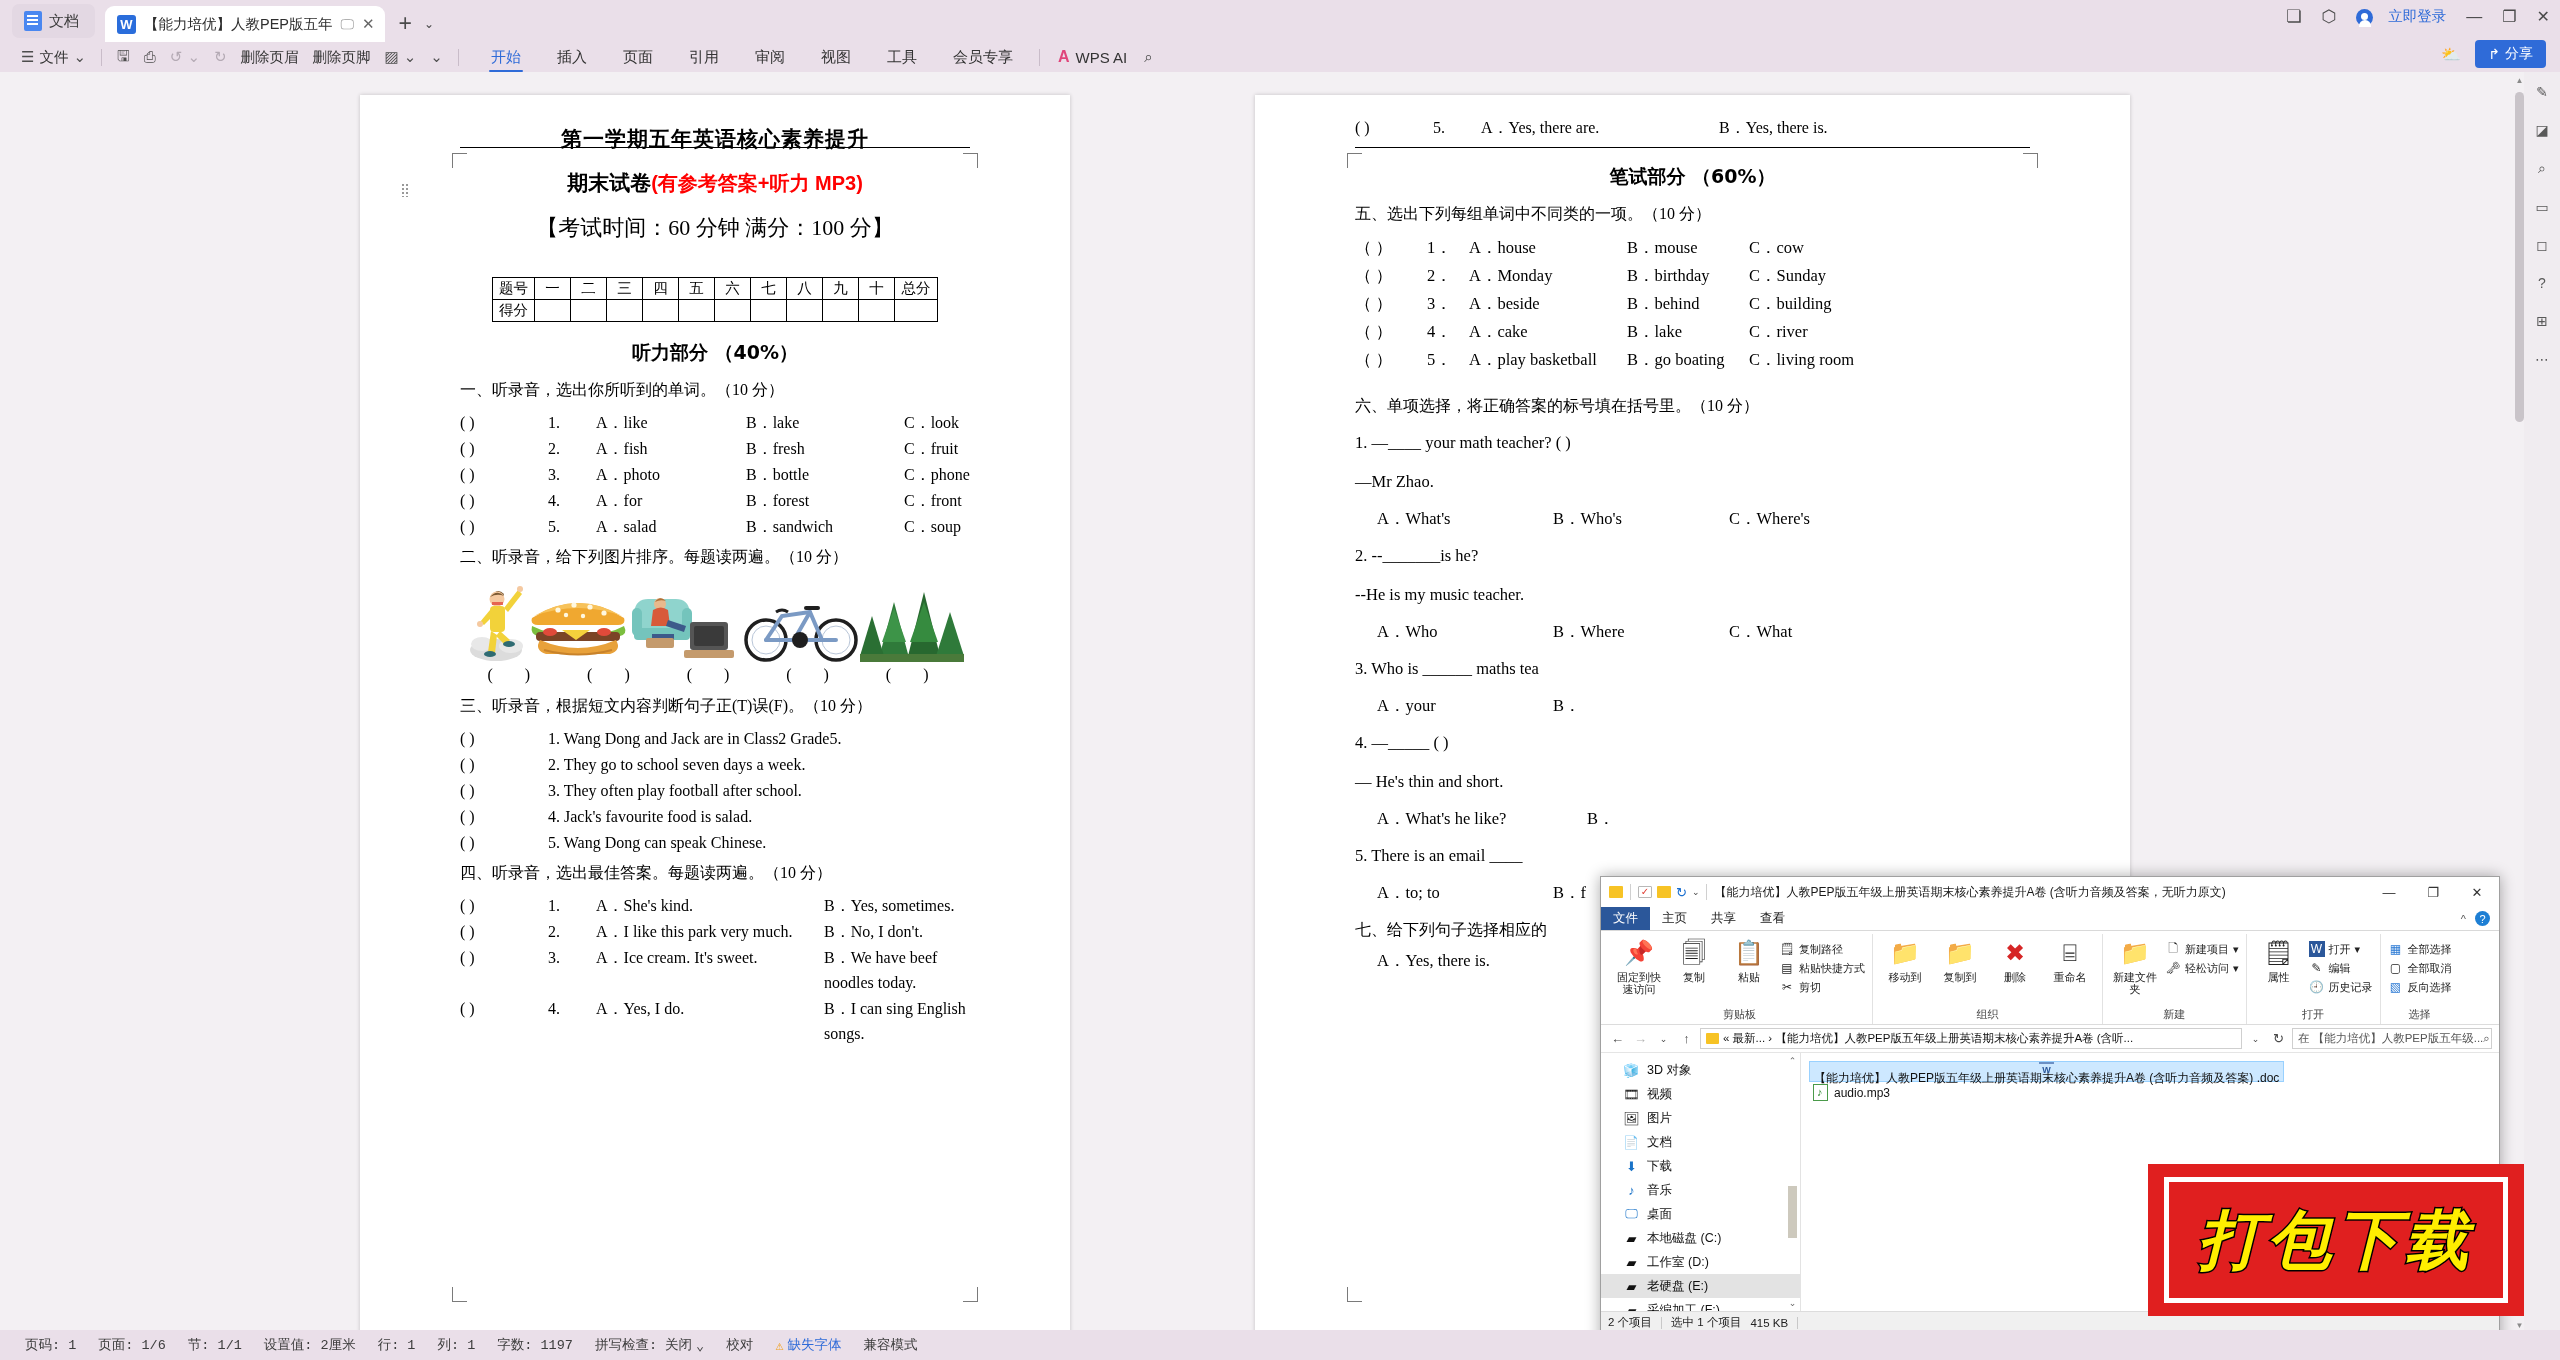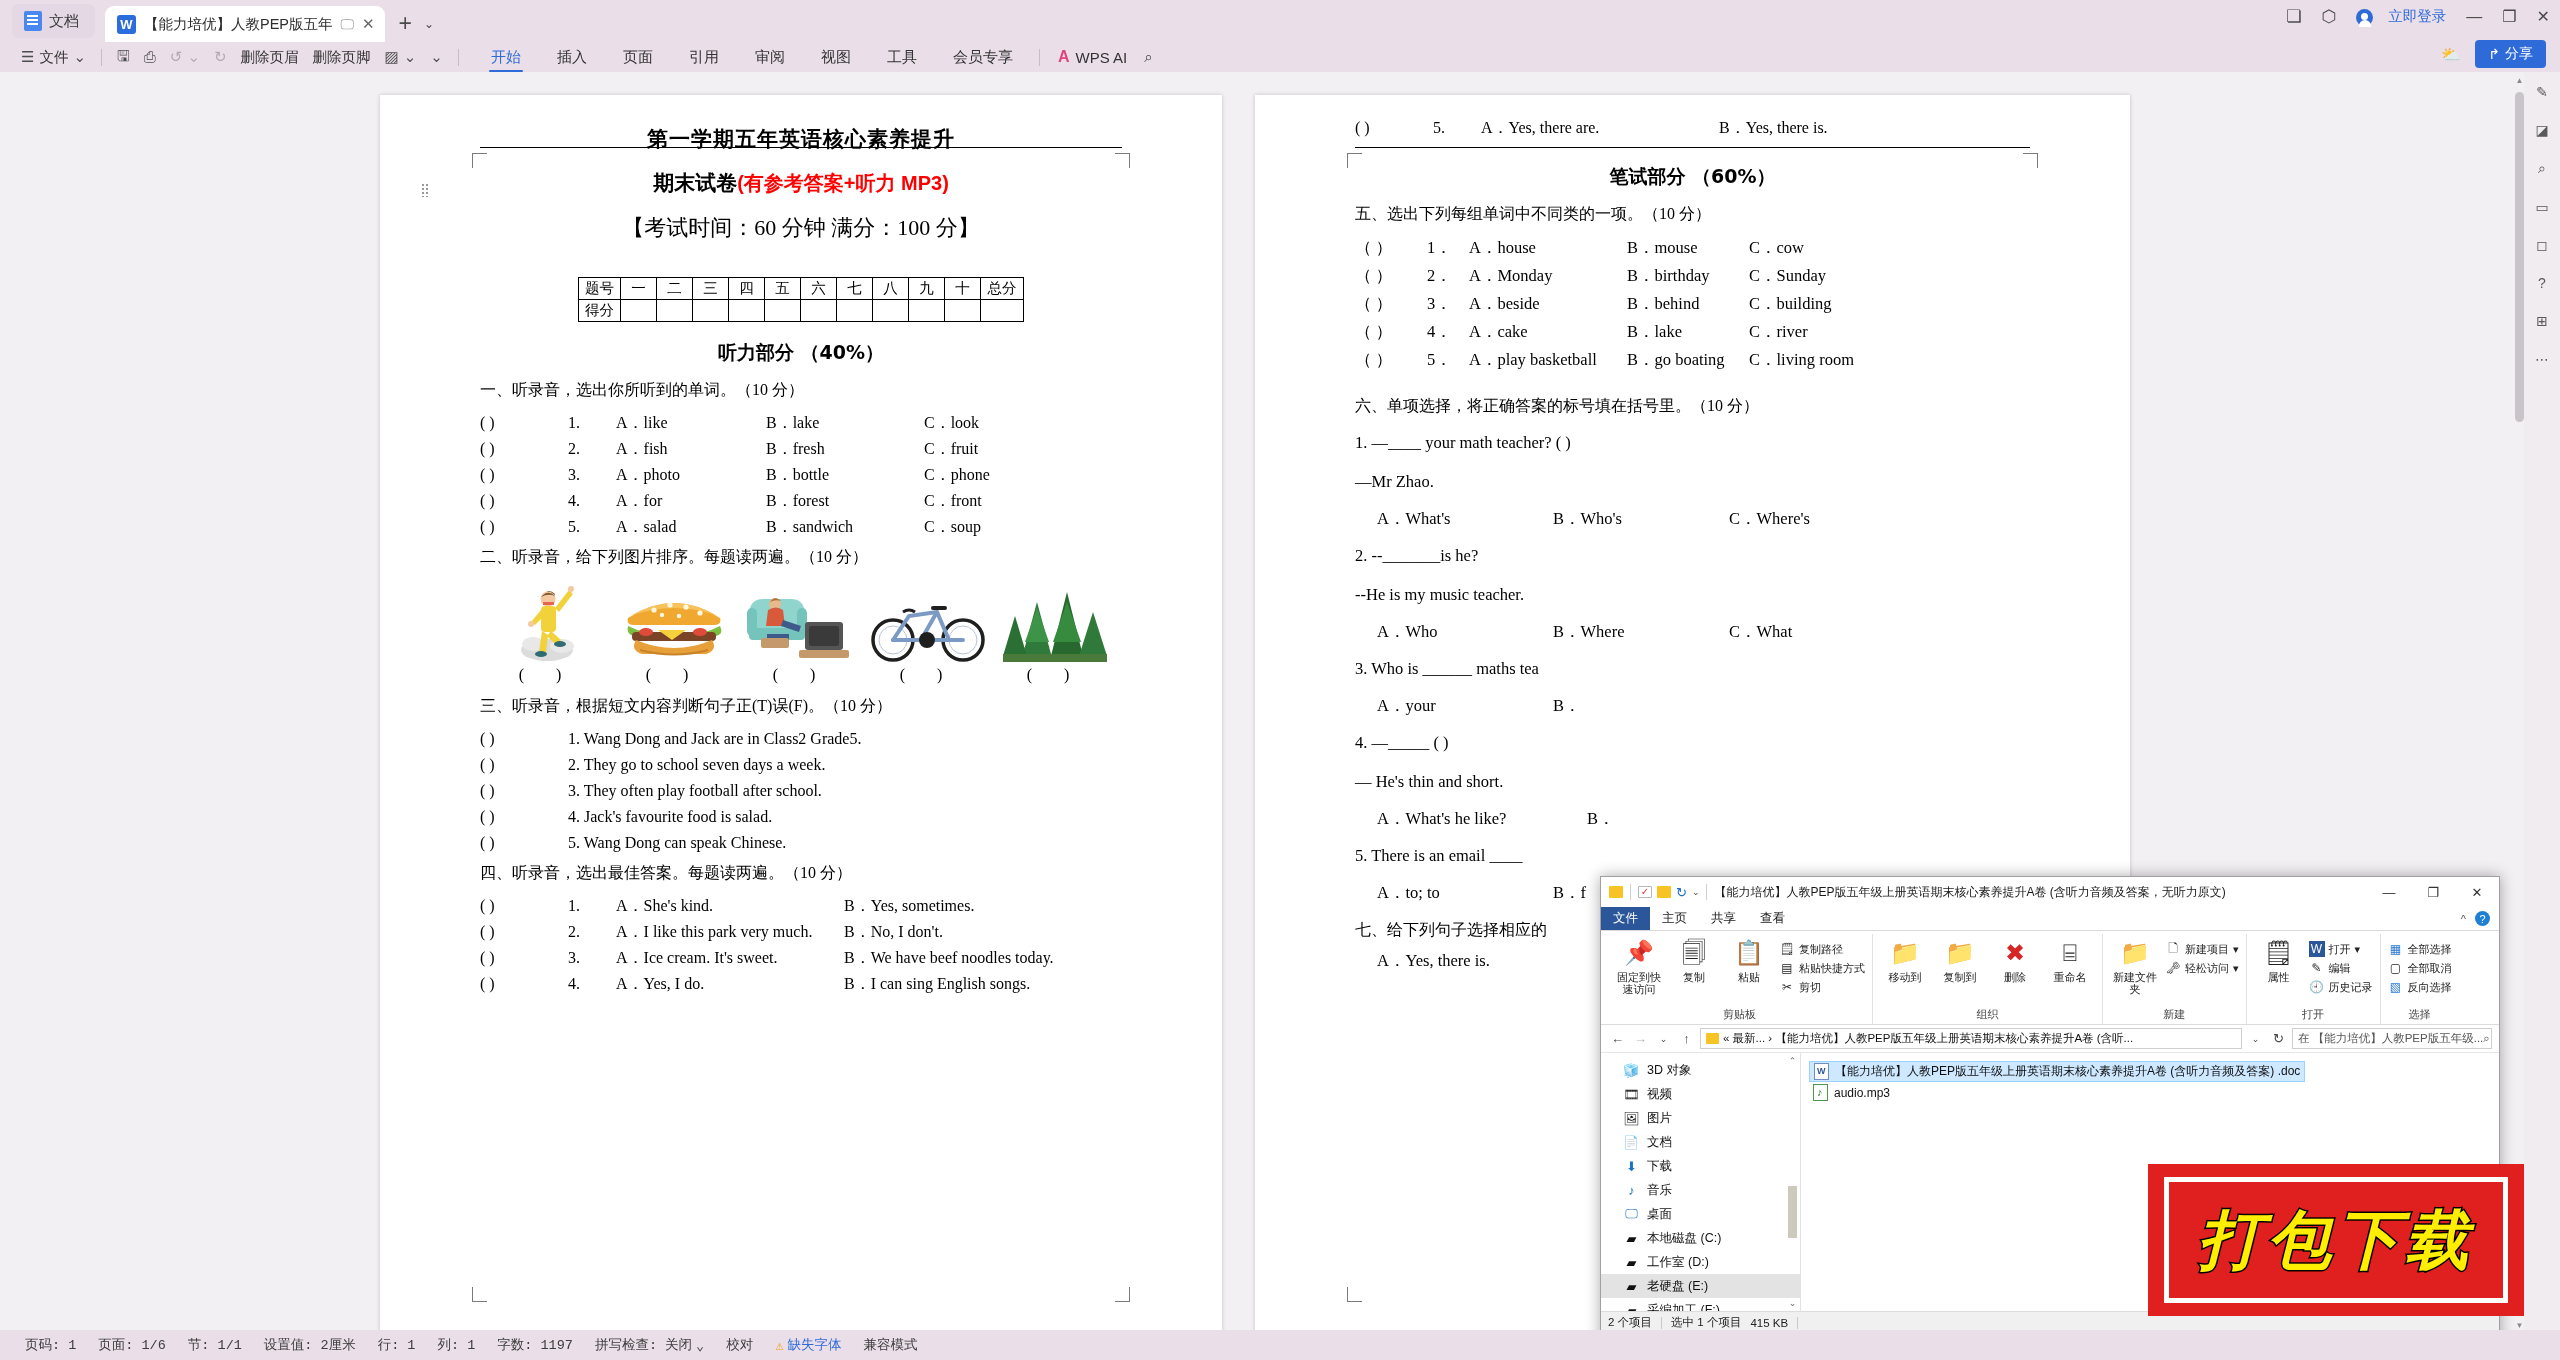--- a/index.html
+++ b/index.html
@@ -47,21 +47,21 @@
   .ai-mark { color:#e0457b; font-size:16px; font-weight:bold;}
 
   .share-row { position: absolute; right: 14px; top: 40px; display: flex; align-items: center; gap: 14px; }
   .cloud-ic { font-size: 16px; color: #555; }
   .share-btn { background: #2f6bd8; color: #fff; font-size: 14px; border-radius: 4px; padding: 5px 13px; display: flex; align-items: center; gap: 5px; }
 
   
   .workspace { position: absolute; top: 72px; left: 0; width: 2560px; height: 1258px; background: #f3f0f3; overflow: hidden; }
 
   .page { position: absolute; background: #fff; box-shadow: 0 0 4px rgba(0,0,0,.2); }
-  .page.left { left: 380px; top: 23px; width: 842px; height: 1255px; }
+  .page.left { left: 360px; top: 23px; width: 710px; height: 1255px; }
   .page.right { left: 1255px; top: 23px; width: 875px; height: 1255px; }
 
   .pg-inner { position: relative; width: 100%; height: 100%; padding: 0 100px; }
   .hrule { position: absolute; left: 100px; right: 100px; top: 52px; border-top: 1px solid #000; }
   .corner { position: absolute; width: 15px; height: 15px; }
   .corner.tl { left: 92px; top: 58px; border-left: 1px solid #7a7a7a; border-top: 1px solid #7a7a7a; }
   .corner.tr { right: 92px; top: 58px; border-right: 1px solid #7a7a7a; border-top: 1px solid #7a7a7a; }
   .corner.bl { left: 92px; bottom: 48px; border-left: 1px solid #7a7a7a; border-bottom: 1px solid #7a7a7a; }
   .corner.br { right: 92px; bottom: 48px; border-right: 1px solid #7a7a7a; border-bottom: 1px solid #7a7a7a; }
   .drag-dots { position: absolute; left: 41px; top: 88px; width: 9px; height: 14px;
@@ -152,21 +152,21 @@
   .ex-main { display: flex; height: 258px; background: #fff; }
   .navpane { width: 200px; border-right: 1px solid #e3e3e3; padding-top: 5px; position: relative; overflow: hidden; }
   .nav-item { height: 24px; display: flex; align-items: center; gap: 7px; padding-left: 22px; font-size: 12.5px; color: #111; }
   .nav-item.sel { background: #e3e3e3; }
   .nav-item .ic { width: 17px; height: 16px; display: flex; align-items: center; justify-content: center; font-size: 13px; }
   .np-scroll { position: absolute; right: 2px; top: 3px; bottom: 3px; width: 11px; }
   .np-scroll .tb2 { position: absolute; left: 1px; top: 130px; width: 9px; height: 52px; background: #cdc9bd; }
   .np-scroll .ar { position: absolute; left: 1px; width: 9px; text-align: center; font-size: 9px; color: #666; }
   .filepane { flex: 1; padding: 8px 0 0 8px; }
   .file-row { display: flex; align-items: center; gap: 6px; height: 21px; font-size: 12px; color: #111; padding: 0 4px; width: fit-content; }
-  .file-row.sel { background: #cde8ff; border: 1px solid #99d1ff; }
+  .file-row.sel { background: #cde8ff; border: 1px solid #99d1ff; flex-direction: column; }
   .fic-doc { width: 15px; height: 17px; background: #fff; border: 1px solid #6b8fc4; position: relative; }
   .fic-doc:after { content: "W"; position: absolute; left: 2px; top: 2px; font-size: 9px; color: #2b579a; font-weight: bold; }
   .fic-mp3 { width: 15px; height: 17px; background: #fff; border: 1px solid #4a9a4a; position: relative; }
   .fic-mp3:after { content: "♪"; position: absolute; left: 3px; top: 1px; font-size: 11px; color: #2e8b2e; }
   .ex-status { height: 22px; background: #f0f0f0; border-top: 1px solid #dcdcdc; display: flex; align-items: center; font-size: 11.5px; color: #222; padding-left: 7px; gap: 9px; }
   .ex-status .d { width: 1px; height: 12px; background: #c8c8c8; }
 
   
   .stamp { position: absolute; left: 2148px; top: 1164px; width: 376px; height: 152px; }
   .stamp .box { position: absolute; inset: 0; background: #e01f1f; }

